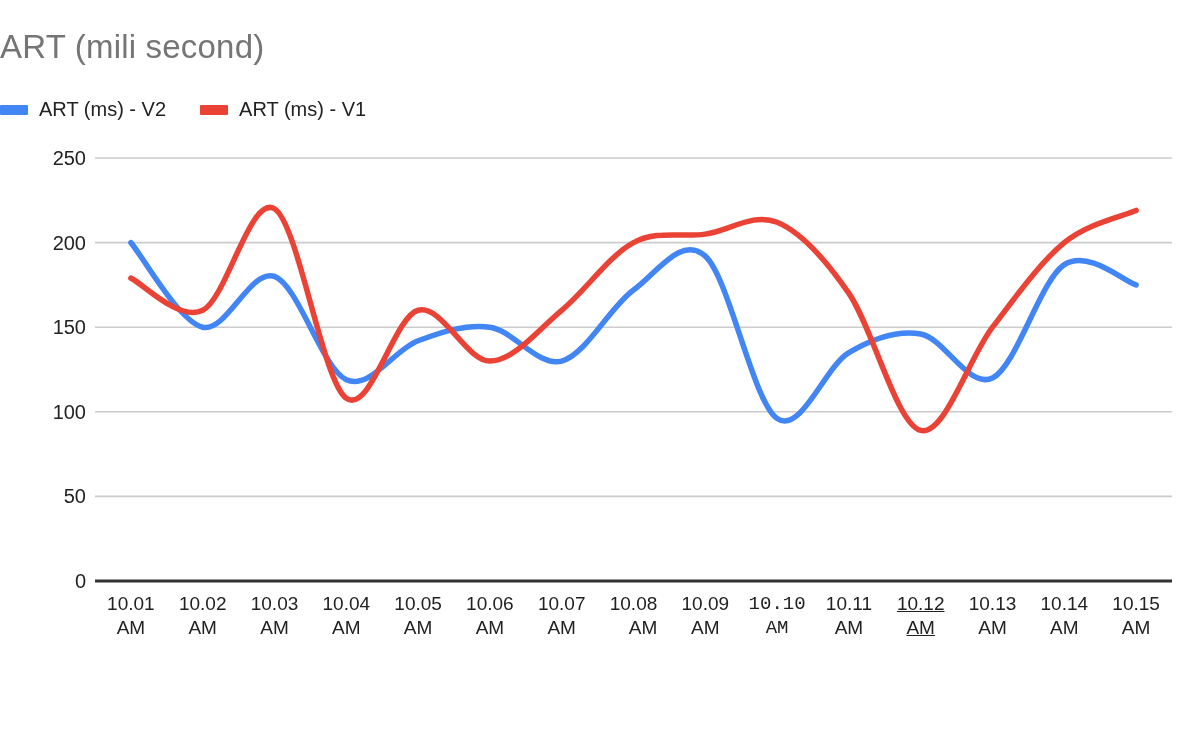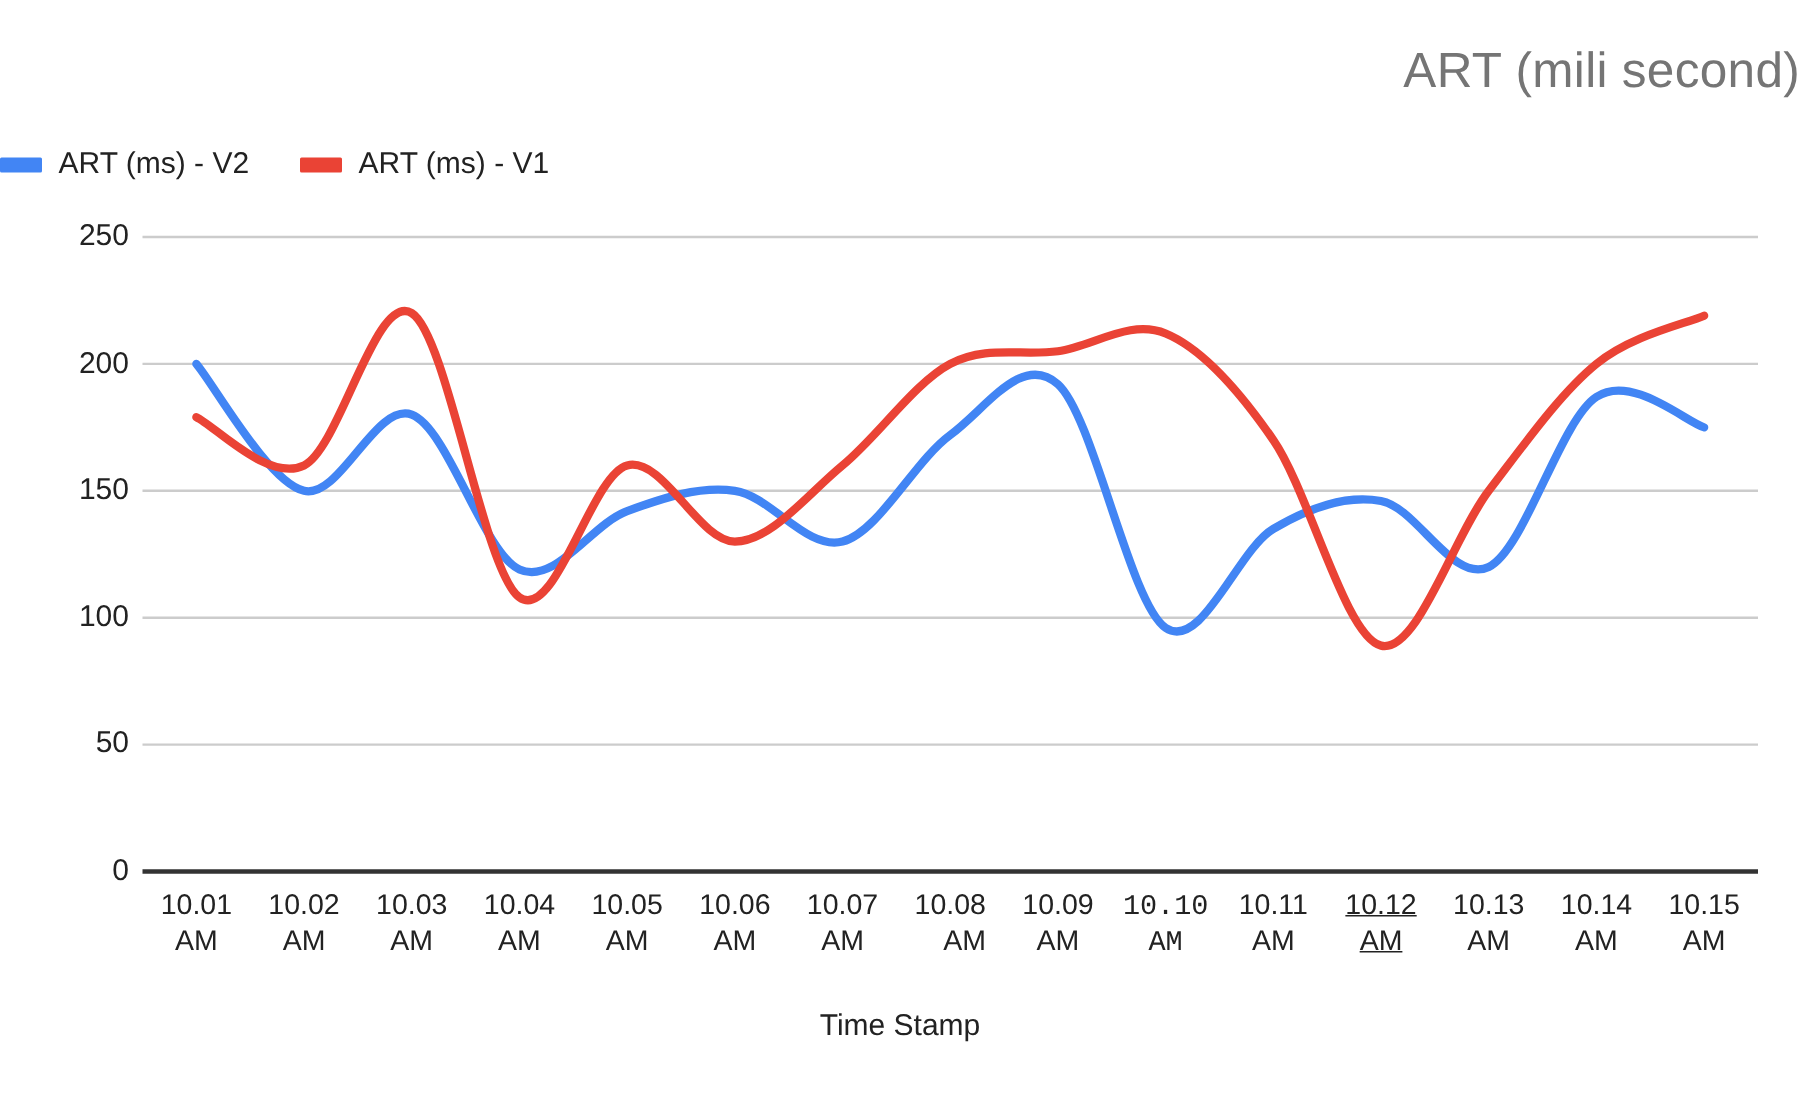--- a/index.html
+++ b/index.html
@@ -18,21 +18,21 @@
     position: relative;
     width: 1200px;
     height: 742px;
     background: #ffffff;
   }
   .chart-title {
     position: absolute;
     top: 28px;
     left: 0;
     width: 1200px;
-    text-align: right;
+    text-align: left;
     font-size: 33px;
     color: #757575;
     letter-spacing: 0.2px;
     white-space: nowrap;
   }
   .legend {
     position: absolute;
     top: 98px;
     left: 0;
     width: 1200px;
@@ -152,15 +152,14 @@
       <div class="xtick-label" style="left: 633.5px; top: 592px; text-align: right;"><span>10.08</span><br><span>AM</span></div>
       <div class="xtick-label" style="left: 705.3px; top: 592px;"><span>10.09</span><br><span>AM</span></div>
       <div class="xtick-label" style="left: 777.1px; top: 592px; font-family: Liberation Mono, monospace;"><span>10.10</span><br><span>AM</span></div>
       <div class="xtick-label" style="left: 848.9px; top: 592px;"><span>10.11</span><br><span>AM</span></div>
       <div class="xtick-label" style="left: 920.7px; top: 592px; text-decoration: underline;"><span>10.12</span><br><span>AM</span></div>
       <div class="xtick-label" style="left: 992.5px; top: 592px;"><span>10.13</span><br><span>AM</span></div>
       <div class="xtick-label" style="left: 1064.3px; top: 592px;"><span>10.14</span><br><span>AM</span></div>
       <div class="xtick-label" style="left: 1136.1px; top: 592px;"><span>10.15</span><br><span>AM</span></div>
     </div>
 
-  <div class="axis-title-x">Time Stamp</div>
 
 </div>
 
 </body></html>

